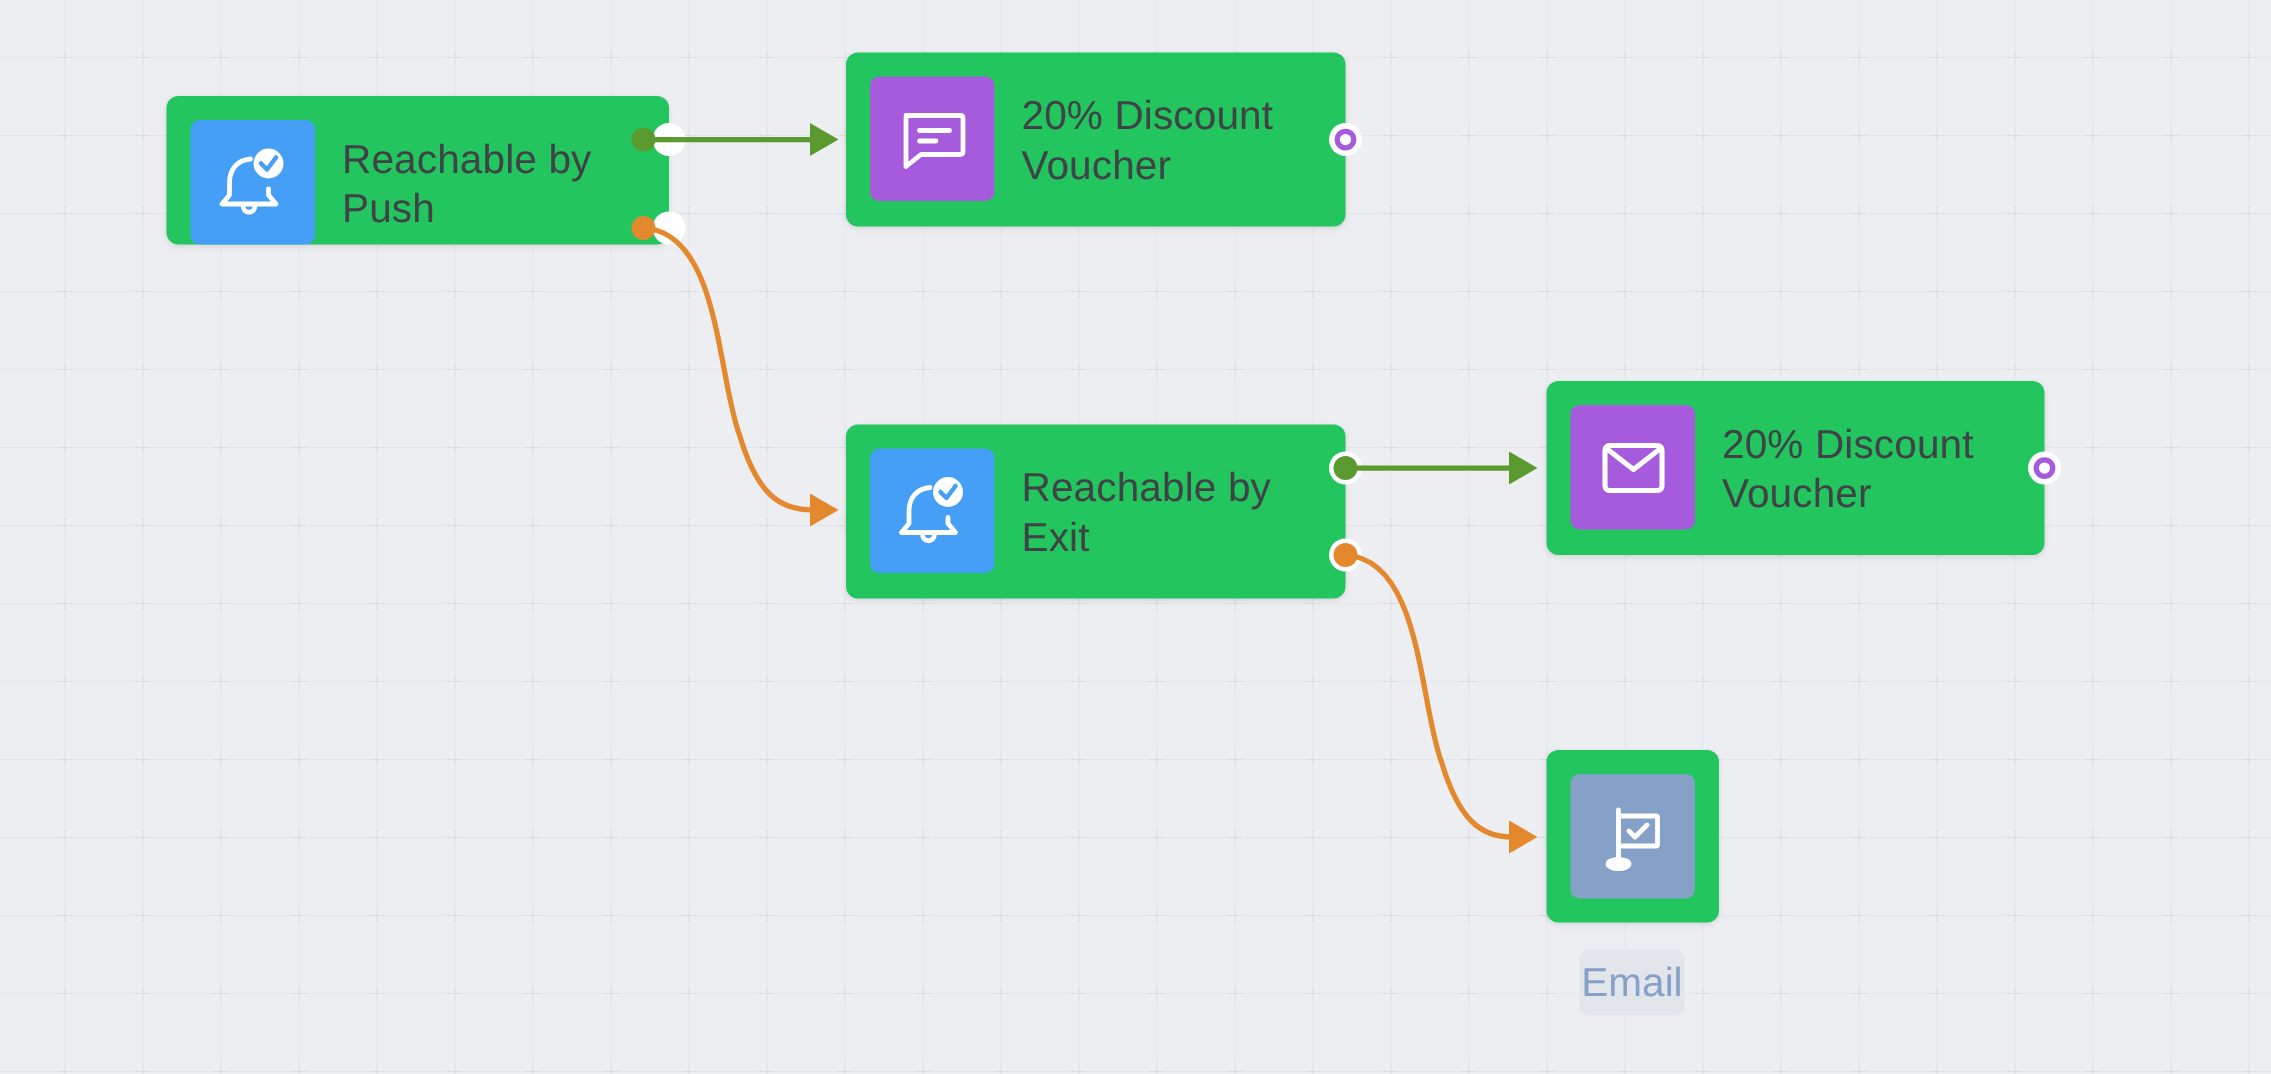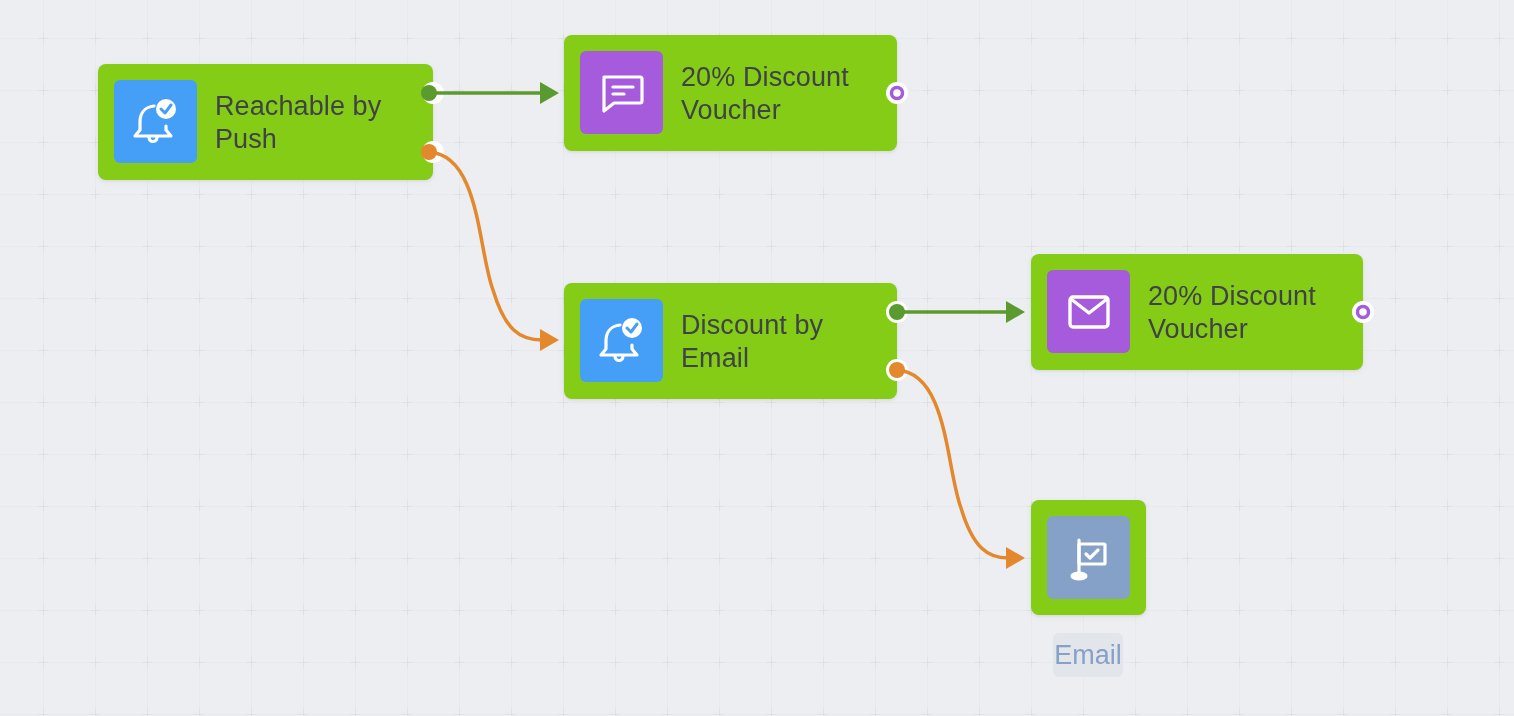--- a/index.html
+++ b/index.html
@@ -5,21 +5,21 @@
   html, body { margin:0; padding:0; }
   body {
     width:1514px; height:716px; overflow:hidden; position:relative;
     background:#eceef1;
     font-family:"Liberation Sans", sans-serif;
   }
   .canvas { position:absolute; left:0; top:0; width:1514px; height:716px; }
   .grid { position:absolute; left:0; top:0; width:1514px; height:716px; }
   .edges { position:absolute; left:0; top:0; width:1514px; height:716px; pointer-events:none; }
   .node {
-    position:absolute; background:#84cc16; border-radius:8px;
+    position:absolute; background:#22c55e; border-radius:8px;
     box-shadow:0 1px 3px rgba(0,0,0,0.07), 0 2px 8px rgba(0,0,0,0.04);
   }
   .node .icon-box {
     position:absolute; left:16px; top:16px; width:83px; height:83px;
     border-radius:6px; display:flex; align-items:center; justify-content:center;
   }
   .node .label {
     position:absolute; left:117px; top:26px; width:200px;
     font-size:27px; line-height:33px; color:#3f4246; letter-spacing:0.1px;
   }
@@ -44,21 +44,21 @@
         <line x1="0" y1="0" x2="52" y2="0" stroke="#e2e4e8" stroke-width="1"></line>
         <line x1="-5" y1="0" x2="5" y2="0" stroke="#d6d9de" stroke-width="1"></line>
         <line x1="0" y1="-5" x2="0" y2="5" stroke="#d6d9de" stroke-width="1"></line>
         <line x1="47" y1="0" x2="52" y2="0" stroke="#d6d9de" stroke-width="1"></line>
         <line x1="0" y1="47" x2="0" y2="52" stroke="#d6d9de" stroke-width="1"></line>
       </pattern>
     </defs>
     <rect x="0" y="0" width="1514" height="716" fill="url(#gridpat)"></rect>
   </svg>
 
-  <div class="node" style="left:98px; top:64px; width:335px; height:116px;">
+  <div class="node" style="left:111px; top:64px; width:335px; height:99px;">
     <div class="icon-box" style="background:#469ff6;">
       <svg width="60" height="60" viewBox="0 0 60 60" fill="none" stroke="#fff" stroke-width="3.2" stroke-linecap="round" stroke-linejoin="round">
         <path d="M28 14 C18 15 14 22 14 30 L14 38 L9 44 L45 44 L40 38 L40 34"></path>
         <path d="M23 45 C23 51 31 51 31 45"></path>
         <circle cx="40" cy="17" r="10" fill="#fff" stroke="none"></circle>
         <path d="M35 17 L39 21 L45 13" stroke="#469ff6" stroke-width="3"></path>
       </svg>
     </div>
     <div class="label">Reachable by Push</div>
     <div class="port-notch" style="left:324px; top:18px;"></div>
@@ -79,21 +79,21 @@
 
   <div class="node" style="left:564px; top:283px; width:333px; height:116px;">
     <div class="icon-box" style="background:#469ff6;">
       <svg width="60" height="60" viewBox="0 0 60 60" fill="none" stroke="#fff" stroke-width="3.2" stroke-linecap="round" stroke-linejoin="round">
         <path d="M28 14 C18 15 14 22 14 30 L14 38 L9 44 L45 44 L40 38 L40 34"></path>
         <path d="M23 45 C23 51 31 51 31 45"></path>
         <circle cx="40" cy="17" r="10" fill="#fff" stroke="none"></circle>
         <path d="M35 17 L39 21 L45 13" stroke="#469ff6" stroke-width="3"></path>
       </svg>
     </div>
-    <div class="label">Discount by Email</div>
+    <div class="label">Reachable by Exit</div>
     <div class="port-notch" style="left:322px; top:18px;"></div>
     <div class="port-notch" style="left:322px; top:76px;"></div>
   </div>
 
   <div class="node" style="left:1031px; top:254px; width:332px; height:116px;">
     <div class="icon-box" style="background:#a55bdb;">
       <svg width="56" height="56" viewBox="0 0 56 56" fill="none" stroke="#fff" stroke-width="3.4" stroke-linecap="round" stroke-linejoin="round">
         <rect x="9" y="13" width="38" height="30" rx="3"></rect>
         <path d="M10 15 L28 29 L46 15"></path>
       </svg>

